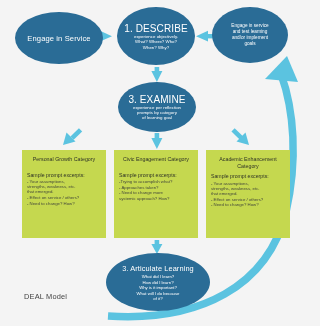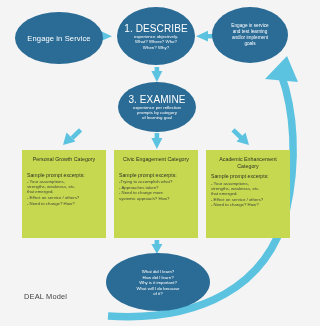--- a/index.html
+++ b/index.html
@@ -204,20 +204,21 @@
   </div>
 
   <div class="ellipse" id="ell-examine">
     <div class="e-title">3. EXAMINE</div>
     <div class="e-sub">experience per reflection</div>
     <div class="e-sub">prompts by category</div>
     <div class="e-sub">of learning goal</div>
   </div>
 
   <div class="ellipse" id="ell-articulate">
+    <div class="e-title">3. Articulate Learning</div>
     <div class="e-sub">What did I learn?</div>
     <div class="e-sub">How did I learn?</div>
     <div class="e-sub">Why is it important?</div>
     <div class="e-sub">What will I do because</div>
     <div class="e-sub">of it?</div>
   </div>
 
   <div class="cat-box" id="box-personal-growth">
     <div class="cat-title">Personal Growth Category</div>
     <div class="cat-prompt-label">Sample prompt excerpts:</div>

